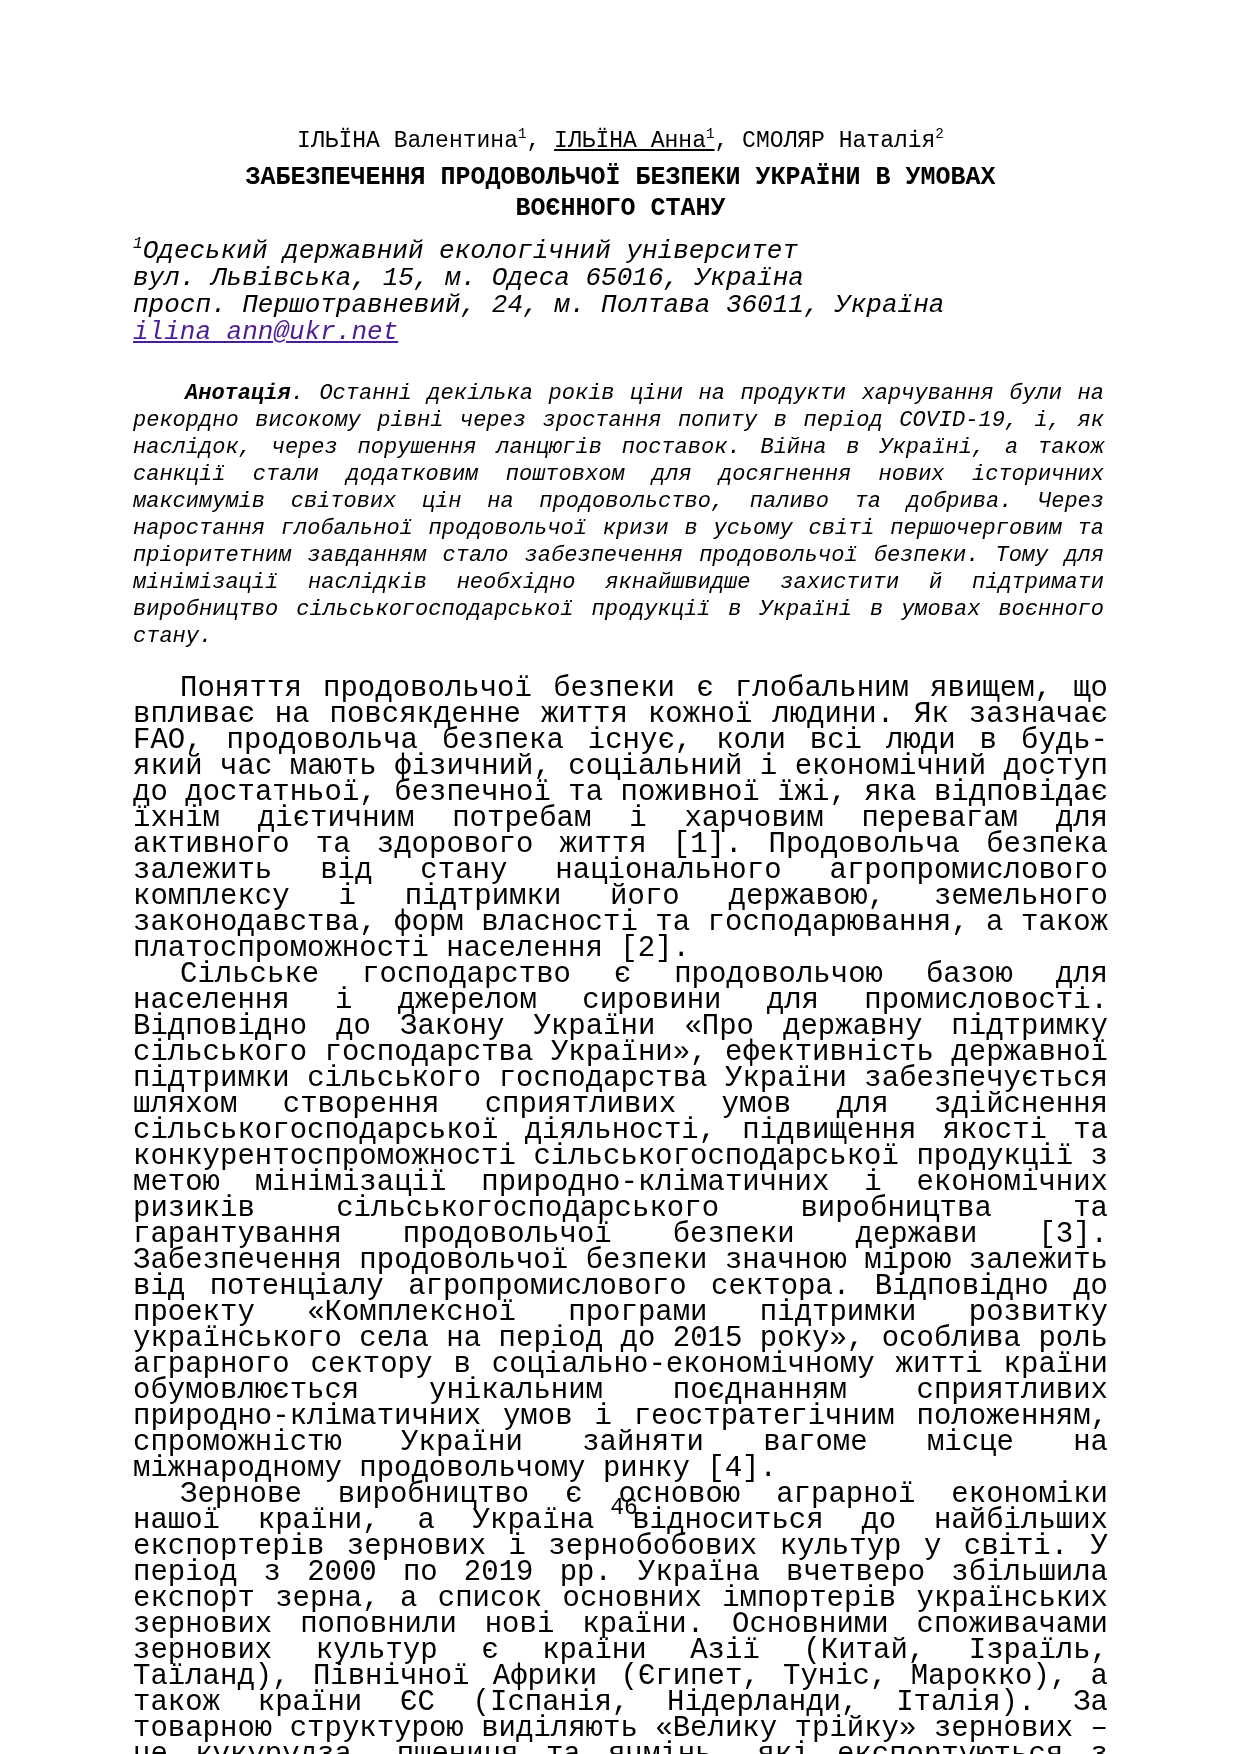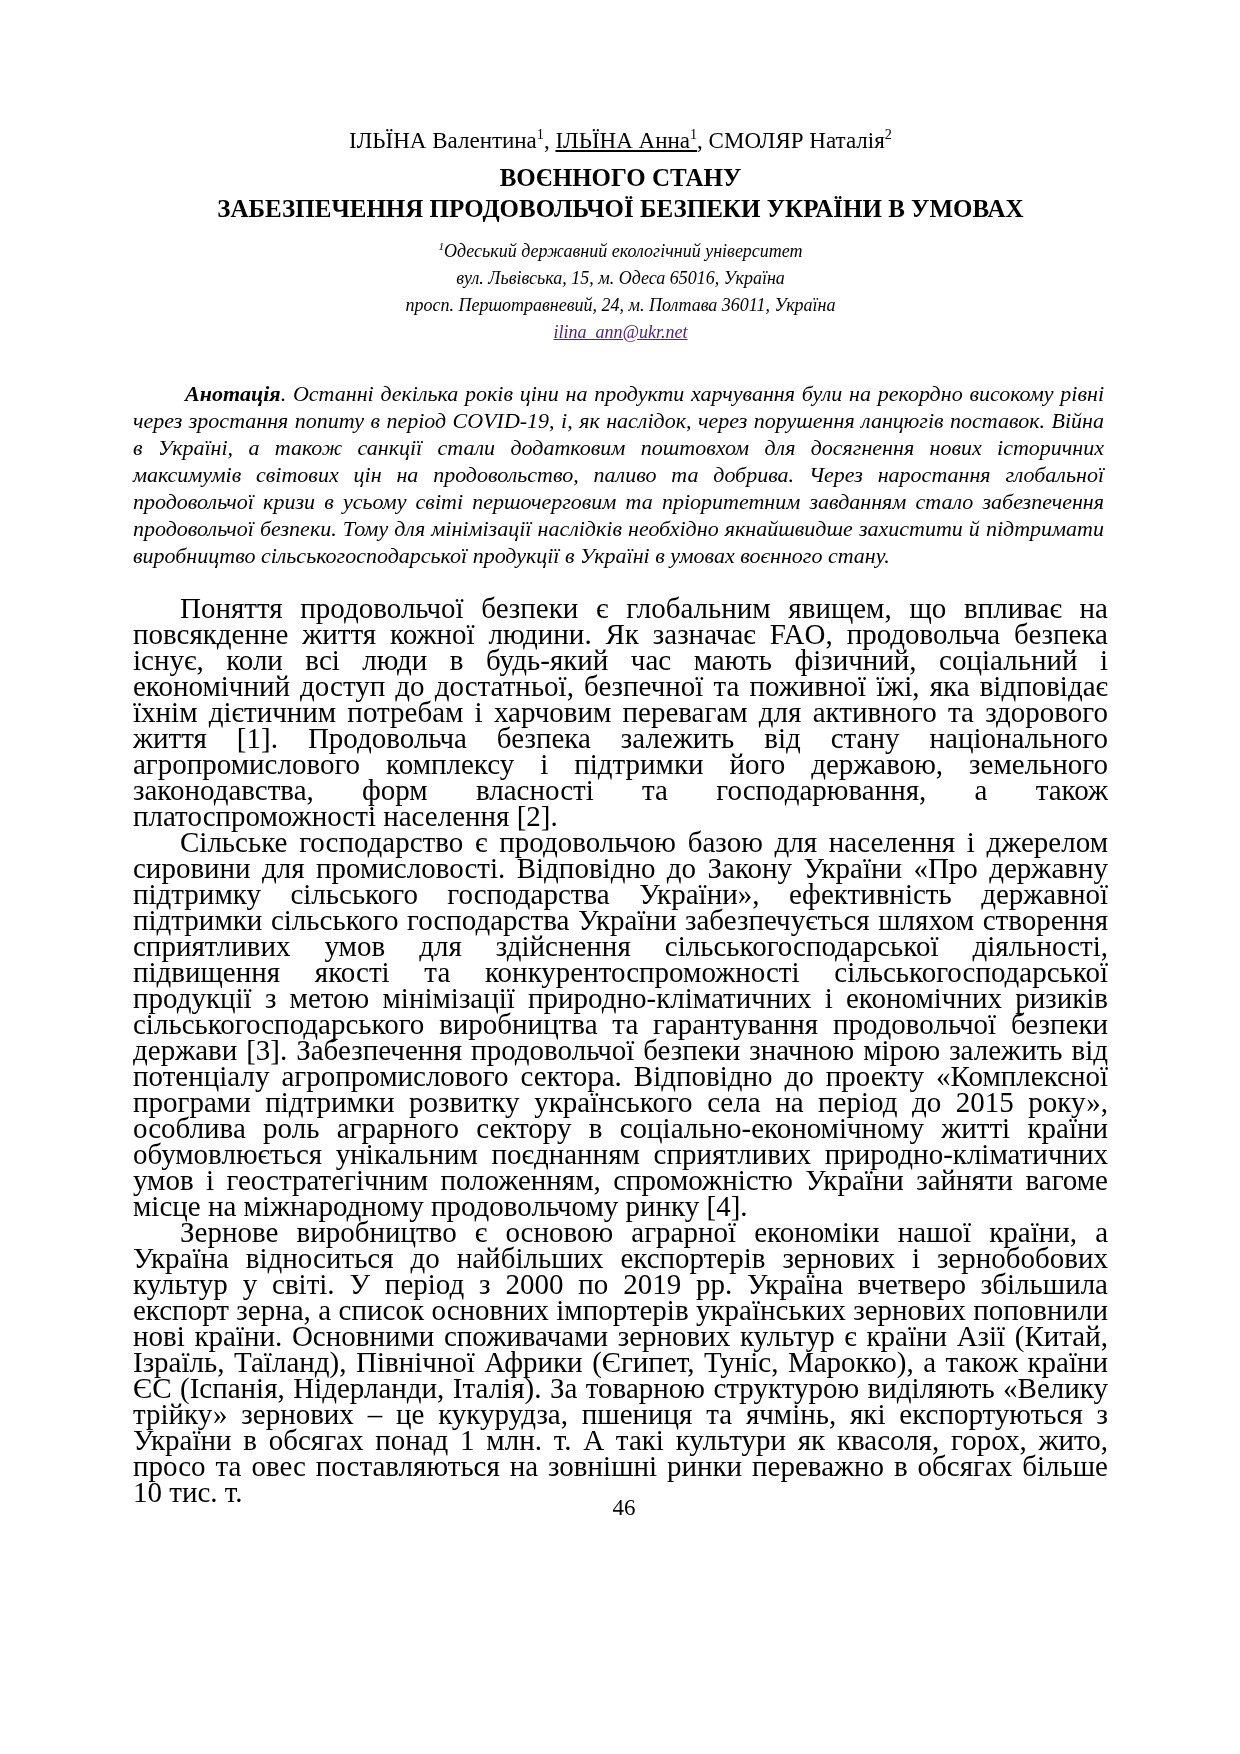--- a/index.html
+++ b/index.html
@@ -8,21 +8,21 @@
     background: #e8e8e8;
   }
   .page {
     width: 1240px;
     height: 1754px;
     margin: 0 auto;
     background: #ffffff;
     box-sizing: border-box;
     padding: 126px 132px 0 133px;
     position: relative;
-    font-family: Liberation Serif, serif;
+    font-family: Liberation Mono, monospace;
     color: #000000;
   }
   sup {
     font-size: 0.62em;
     line-height: 0;
     vertical-align: super;
   }
   .authors {
     margin: 0 0 6px 0;
     text-align: center;
@@ -33,23 +33,22 @@
   .u { text-decoration: underline; }
   .title {
     margin: 2px 0 14px 0;
     text-align: center;
     font-size: 25px;
     line-height: 31px;
     font-weight: bold;
   }
   .title .tline { display: block; }
   .affil {
-    text-align: center;
     font-style: italic;
-    font-size: 18px;
+    font-size: 26px;
     line-height: 27px;
     margin: 0 0 34px 0;
   }
   .email {
     color: #4c1d95;
     text-decoration: underline;
     cursor: pointer;
   }
   .abstract {
     margin: 0 4px 26px 0;
@@ -77,22 +76,22 @@
   }
 </style>
 </head>
 <body>
 
 <div class="page">
 
   <p class="authors"><span><span>ІЛЬЇНА Валентина</span><sup>1</sup></span><span>, </span><span class="u"><span>ІЛЬЇНА Анна</span><sup>1</sup></span><span>, </span><span><span>СМОЛЯР Наталія</span><sup>2</sup></span></p>
 
   <h1 class="title">
+    <span class="tline">ЗАБЕЗПЕЧЕННЯ ПРОДОВОЛЬЧОЇ БЕЗПЕКИ УКРАЇНИ В УМОВАХ</span>
     <span class="tline">ВОЄННОГО СТАНУ</span>
-    <span class="tline">ЗАБЕЗПЕЧЕННЯ ПРОДОВОЛЬЧОЇ БЕЗПЕКИ УКРАЇНИ В УМОВАХ</span>
   </h1>
 
   <div class="affil">
     <div><sup>1</sup><span>Одеський державний екологічний університет</span></div>
     <div>вул. Львівська, 15, м. Одеса 65016, Україна</div>
     <div>просп. Першотравневий, 24, м. Полтава 36011, Україна</div>
     <div><a class="email">ilina_ann@ukr.net</a></div>
   </div>
 
   <p class="abstract"><span class="abstract-label">Анотація</span><span>. Останні декілька років ціни на продукти харчування були на рекордно високому рівні через зростання попиту в період COVID-19, і, як наслідок, через порушення ланцюгів поставок. Війна в Україні, а також санкції стали додатковим поштовхом для досягнення нових історичних максимумів світових цін на продовольство, паливо та добрива. Через наростання глобальної продовольчої кризи в усьому світі першочерговим та пріоритетним завданням стало забезпечення продовольчої безпеки. Тому для мінімізації наслідків необхідно якнайшвидше захистити й підтримати виробництво сільськогосподарської продукції в Україні в умовах воєнного стану.</span></p>

